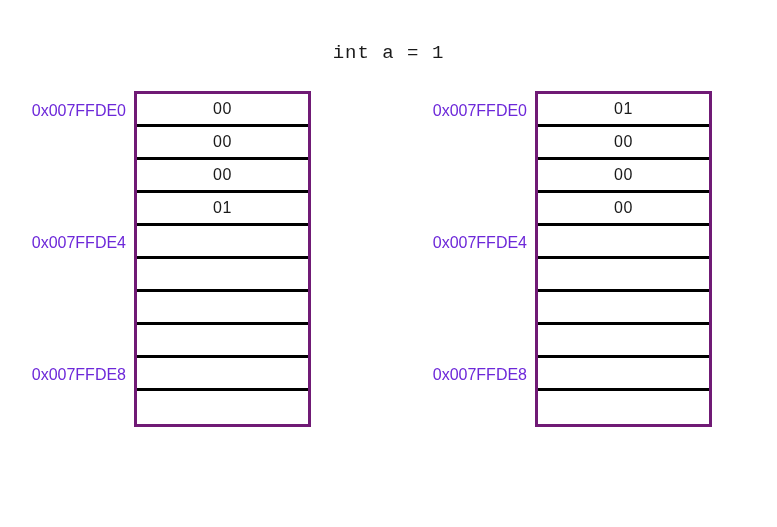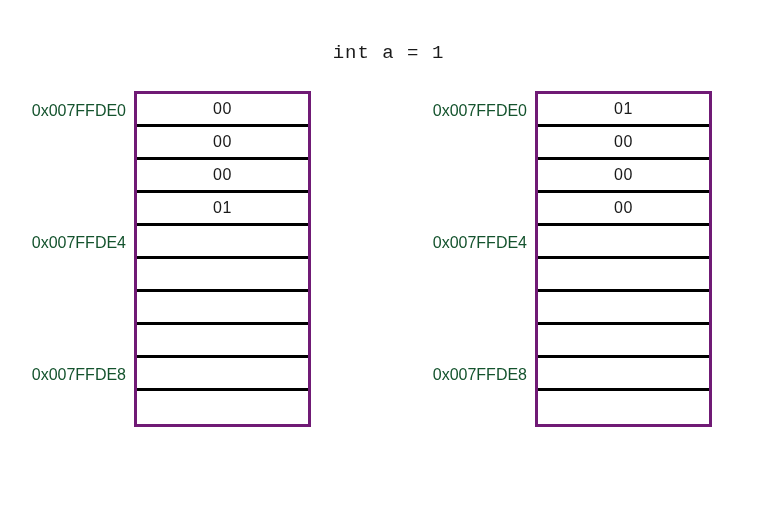--- a/index.html
+++ b/index.html
@@ -69,21 +69,21 @@
     line-height: 1;
     letter-spacing: 0.5px;
   }
 
   .addr-label {
     position: absolute;
     left: 0;
     width: 126px;
     text-align: right;
     font-size: 16px;
-    color: #14532d;
+    color: #6d28d9;
     white-space: nowrap;
     line-height: 33px;
     height: 33px;
   }
 </style>
 </head>
 <body>
 
 <div id="diagram-title">int a = 1</div>
 

